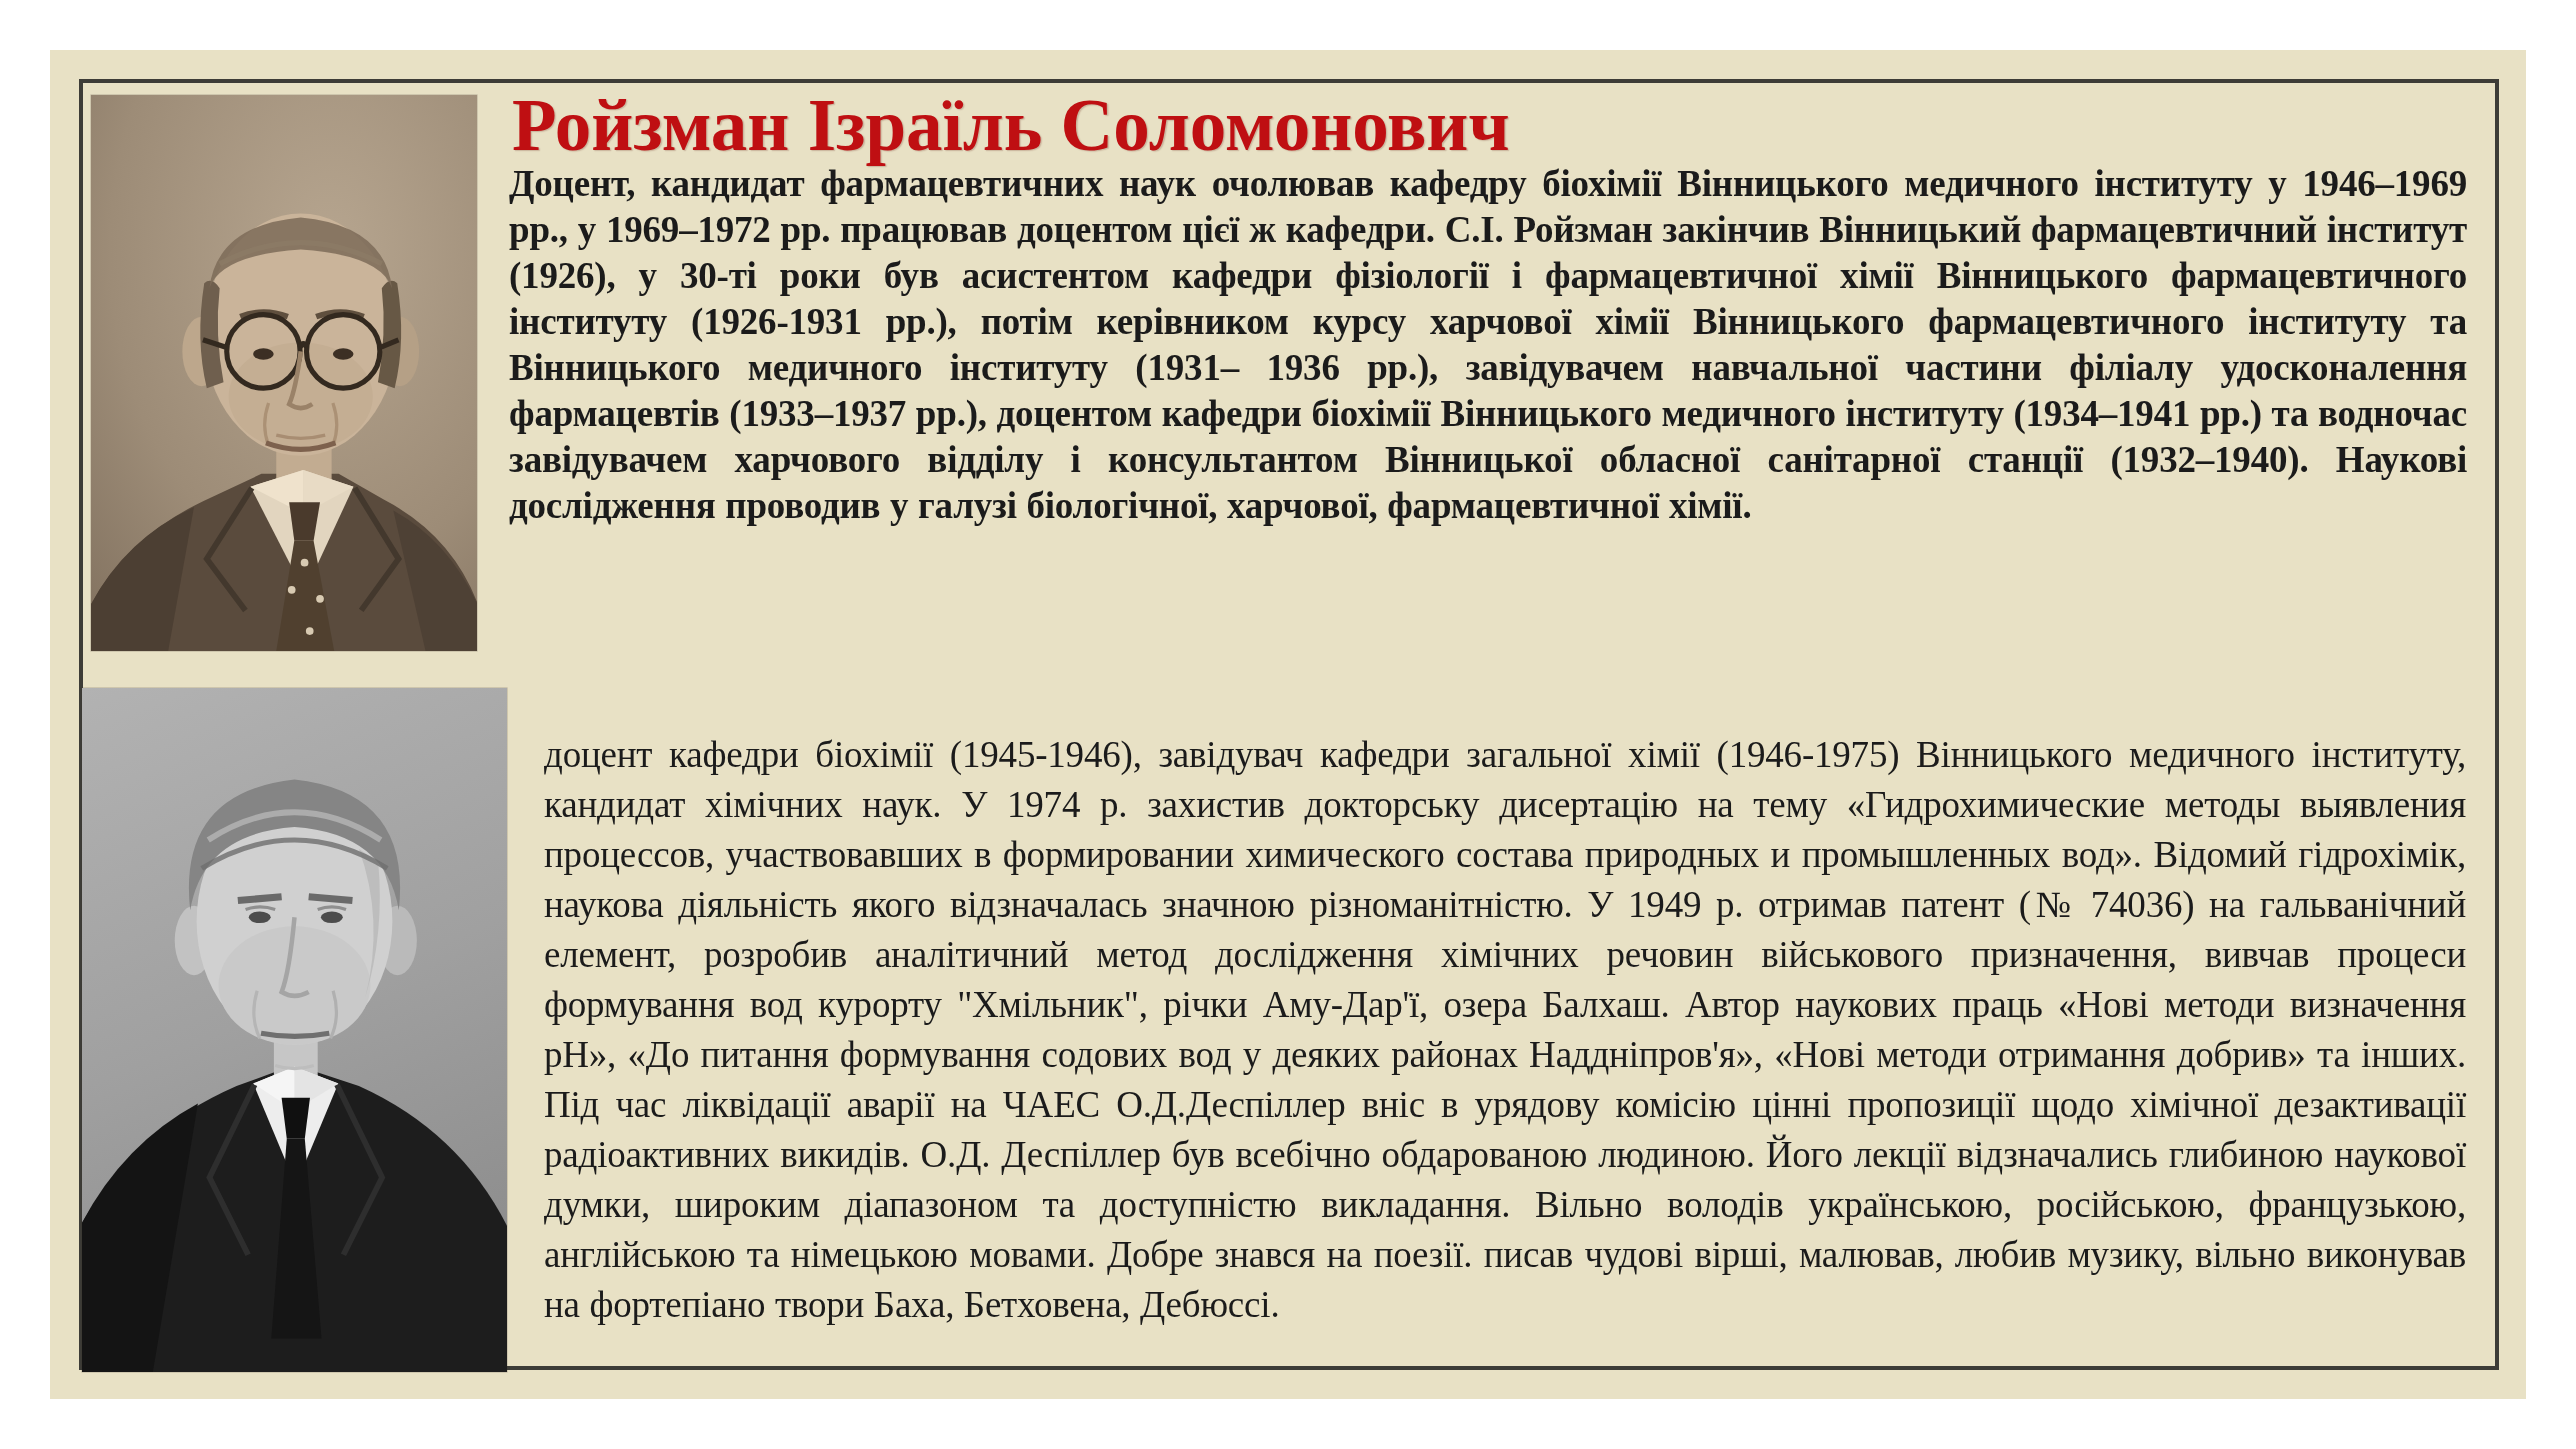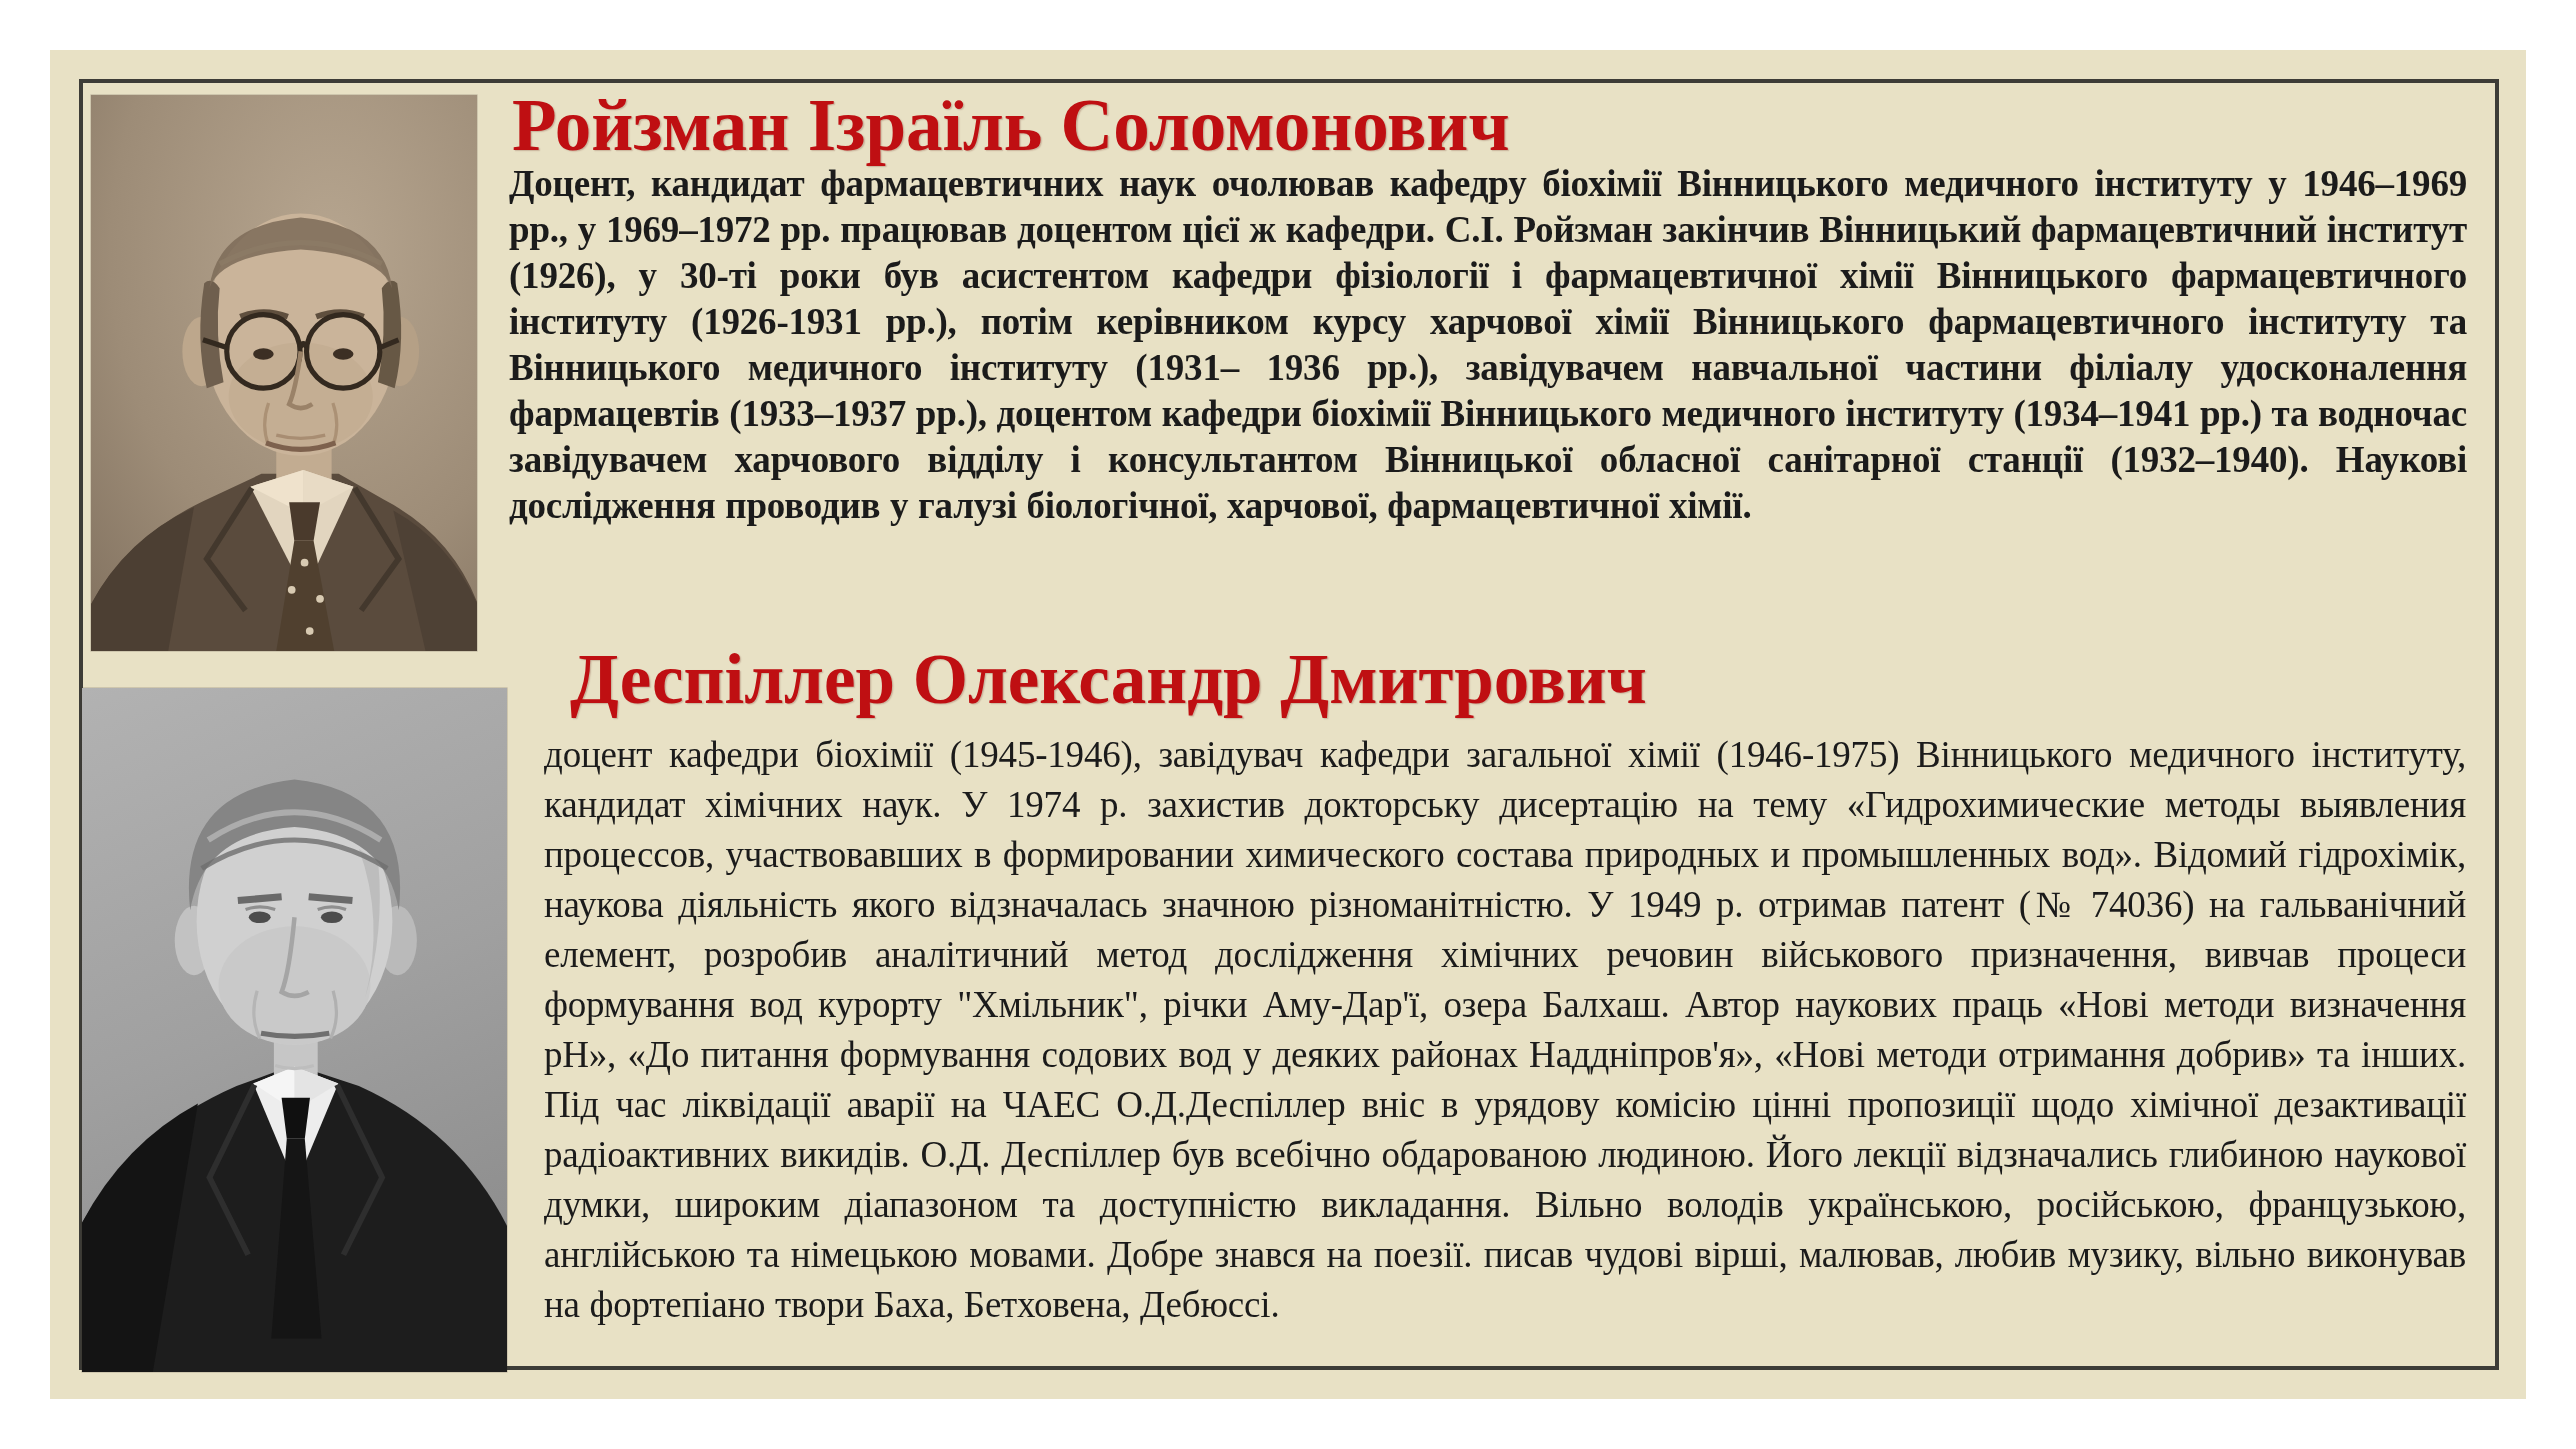--- a/index.html
+++ b/index.html
@@ -183,17 +183,16 @@
       <path d="M330,356 Q322,442 310,472 Q330,484 352,472" stroke="#a5a5a5" stroke-width="7" fill="none"></path>
 
       <path d="M272,470 Q260,510 276,544" stroke="#b5b5b5" stroke-width="5" fill="none"></path>
       <path d="M390,470 Q402,510 386,544" stroke="#b0b0b0" stroke-width="5" fill="none"></path>
 
       <path d="M278,536 Q330,546 384,536" stroke="#6f6f6f" stroke-width="8" fill="none"></path>
       <path d="M300,586 Q330,596 360,586" stroke="#bdbdbd" stroke-width="5" fill="none"></path>
     </svg>
   </figure>
 
-  <h1 class="title title-2">Деспіллер Олександр Дмитрович</h1>
   <p class="bio bio-2">доцент кафедри біохімії (1945-1946), завідувач кафедри загальної хімії (1946-1975) Вінницького медичного інституту, кандидат хімічних наук. У 1974 р. захистив докторську дисертацію на тему «Гидрохимические методы выявления процессов, участвовавших в формировании химического состава природных и промышленных вод». Відомий гідрохімік, наукова діяльність якого відзначалась значною різноманітністю. У 1949 р. отримав патент (№ 74036) на гальванічний елемент, розробив аналітичний метод дослідження хімічних речовин військового призначення, вивчав процеси формування вод курорту "Хмільник", річки Аму-Дар'ї, озера Балхаш. Автор наукових праць «Нові методи визначення рН», «До питання формування содових вод у деяких районах Наддніпров'я», «Нові методи отримання добрив» та інших. Під час ліквідації аварії на ЧАЕС О.Д.Деспіллер вніс в урядову комісію цінні пропозиції щодо хімічної дезактивації радіоактивних викидів. О.Д. Деспіллер був всебічно обдарованою людиною. Його лекції відзначались глибиною наукової думки, широким діапазоном та доступністю викладання. Вільно володів українською, російською, французькою, англійською та німецькою мовами. Добре знався на поезії. писав чудові вірші, малював, любив музику, вільно виконував на фортепіано твори Баха, Бетховена, Дебюссі.</p>
 
 </div>
 
 
 </body></html>

